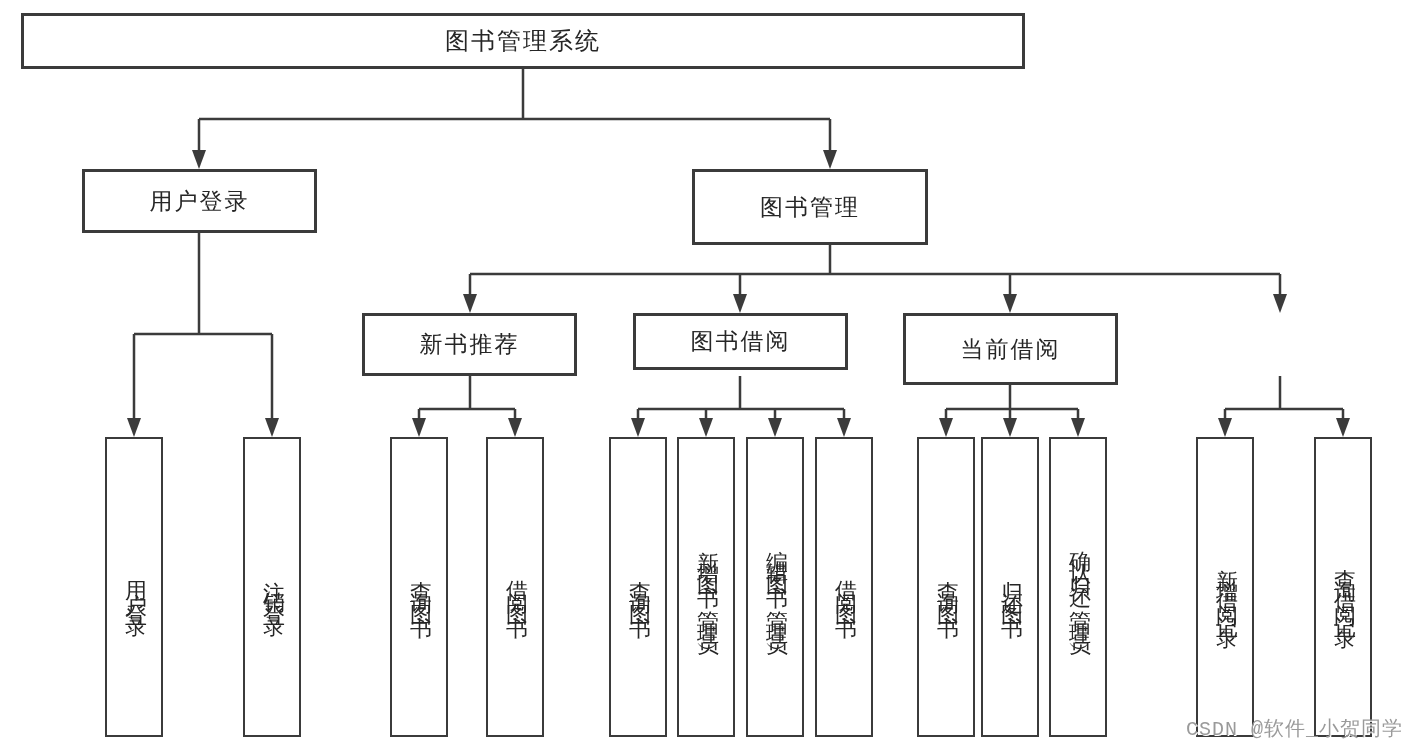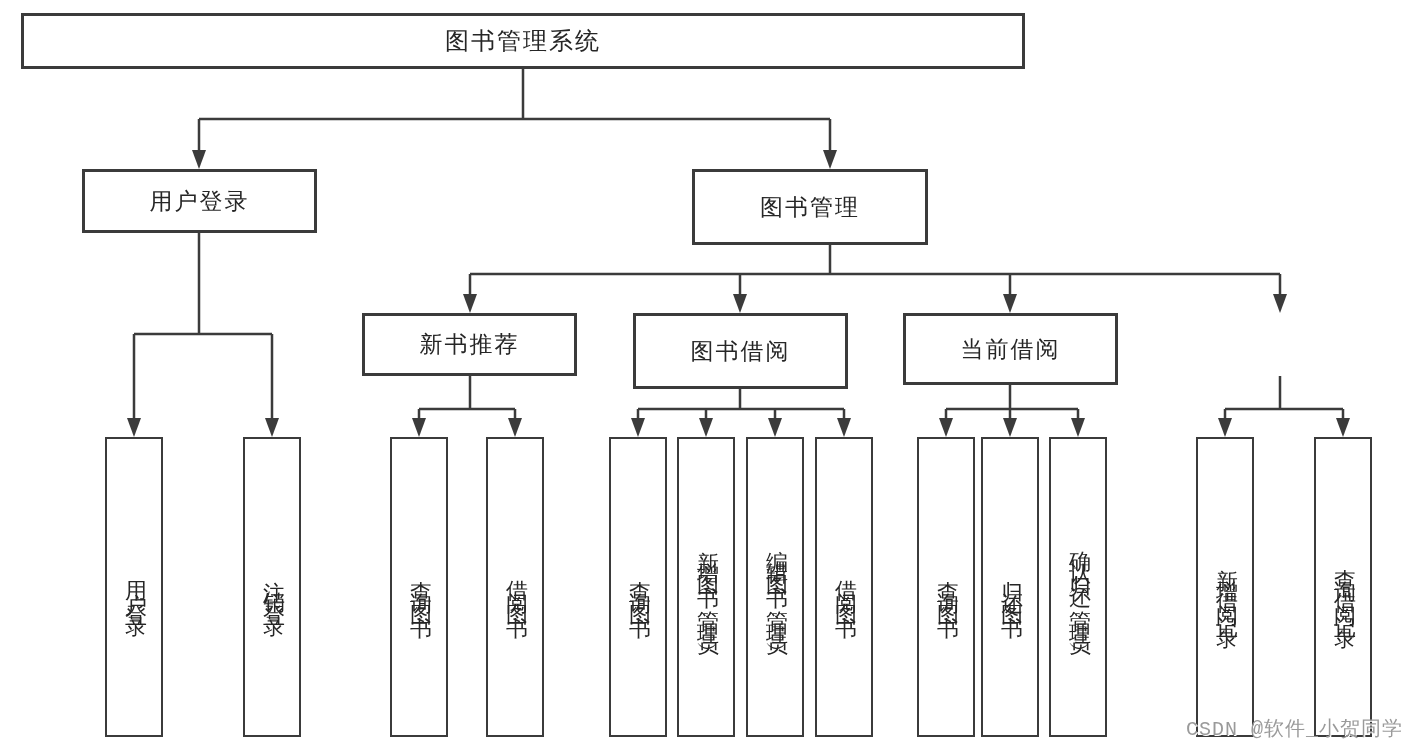--- a/index.html
+++ b/index.html
@@ -97,21 +97,21 @@
   <div class="node h" style="left:82px; top:169px; width:235px; height:64px">
     <span>用户登录</span>
   </div>
   <div class="node h" style="left:692px; top:169px; width:236px; height:76px">
     <span>图书管理</span>
   </div>
 
   <div class="node h" style="left:362px; top:313px; width:215px; height:63px">
     <span>新书推荐</span>
   </div>
-  <div class="node h" style="left:633px; top:313px; width:215px; height:76px">
+  <div class="node h" style="left:633px; top:313px; width:215px; height:57px">
     <span>图书借阅</span>
   </div>
   <div class="node h" style="left:903px; top:313px; width:215px; height:72px">
     <span>当前借阅</span>
   </div>
 
   <div class="node v" style="left:105px; top:437px; width:58px; height:300px">
     <span>用户登录</span>
   </div>
   <div class="node v" style="left:243px; top:437px; width:58px; height:300px">

